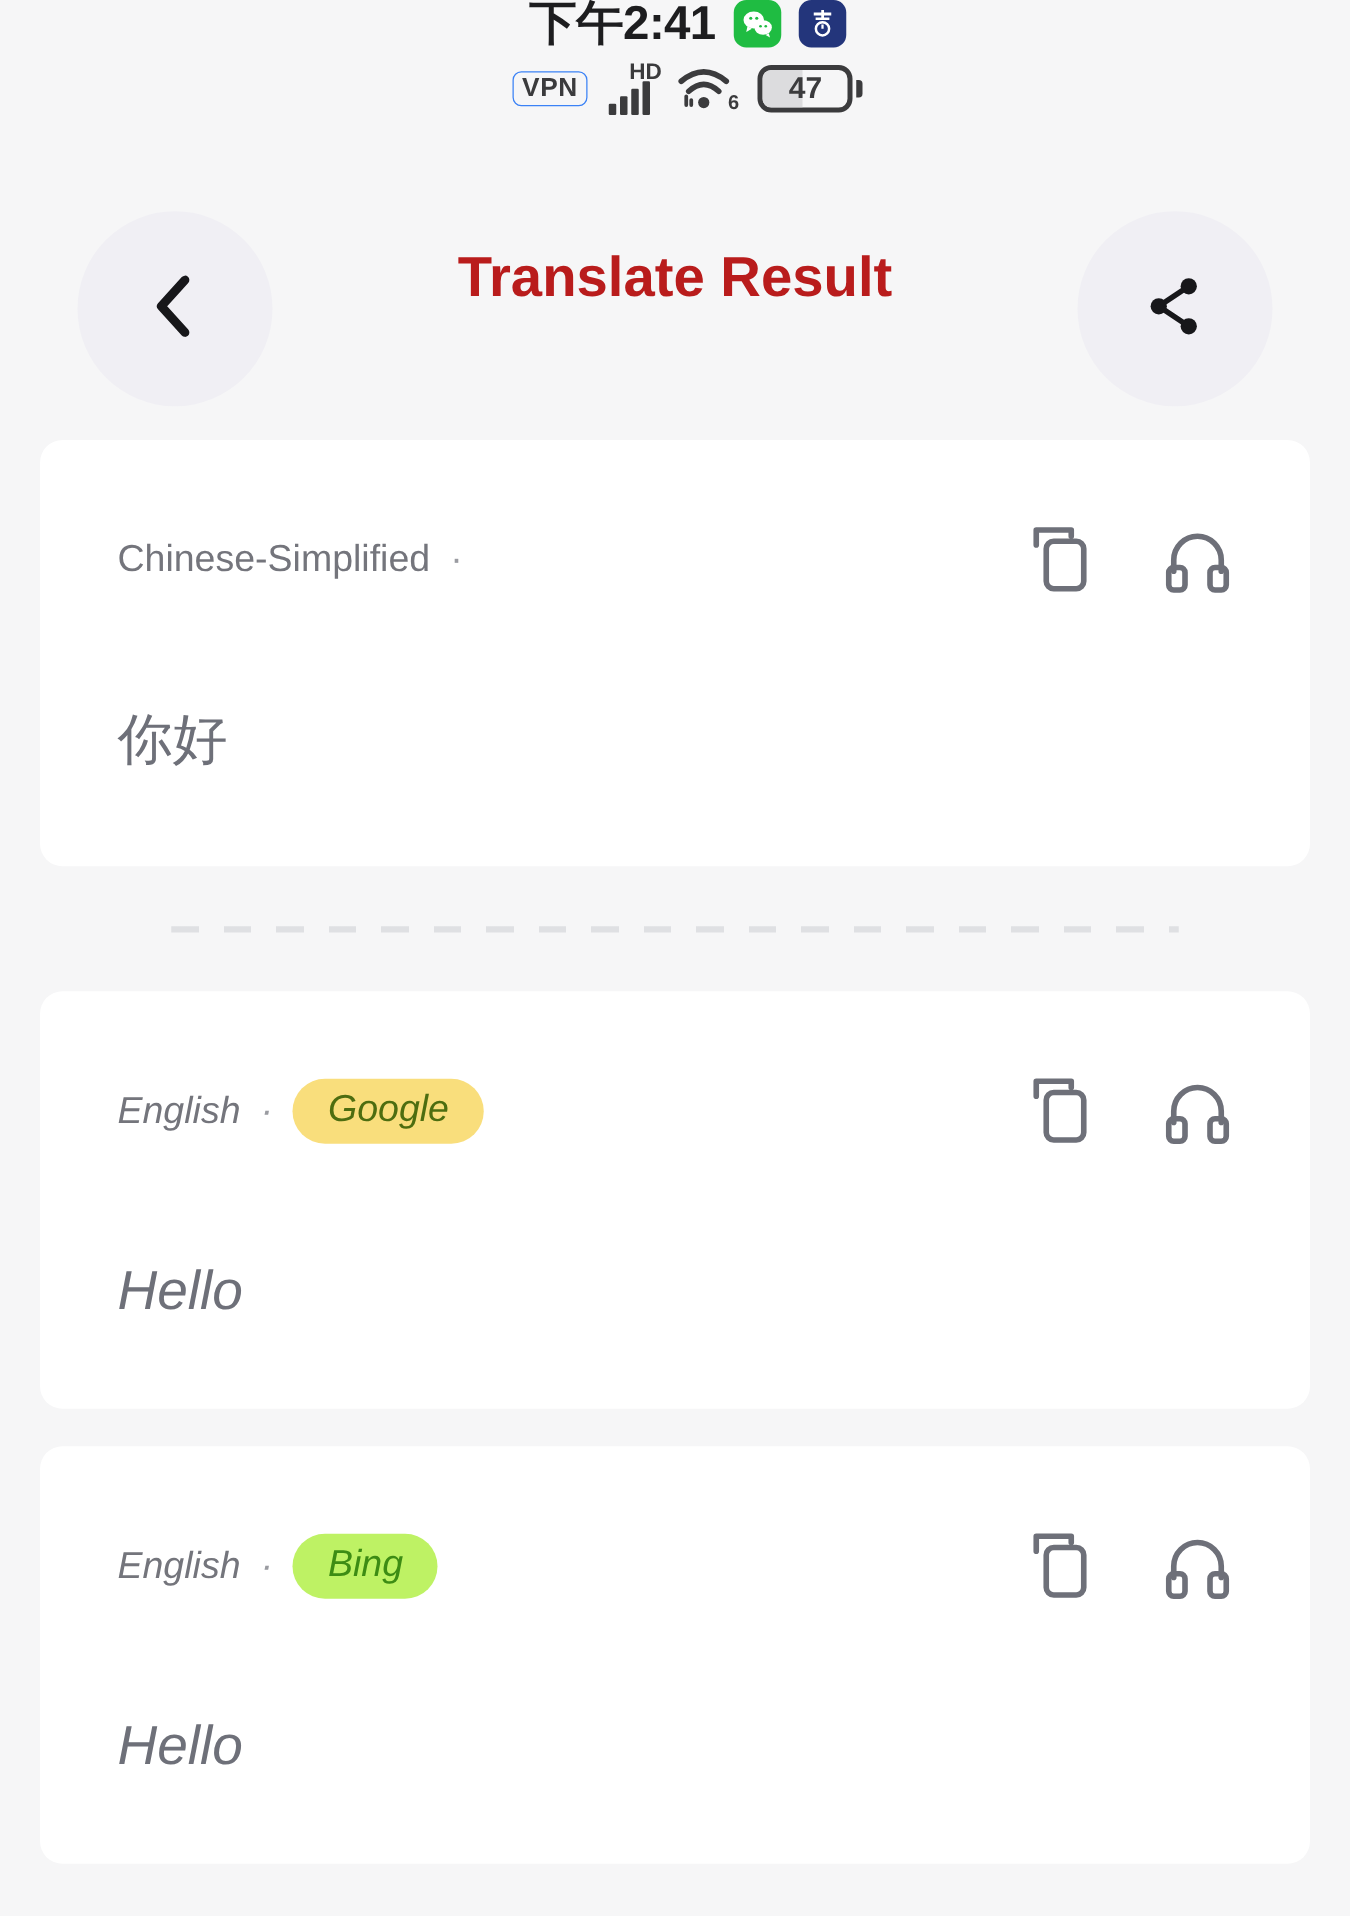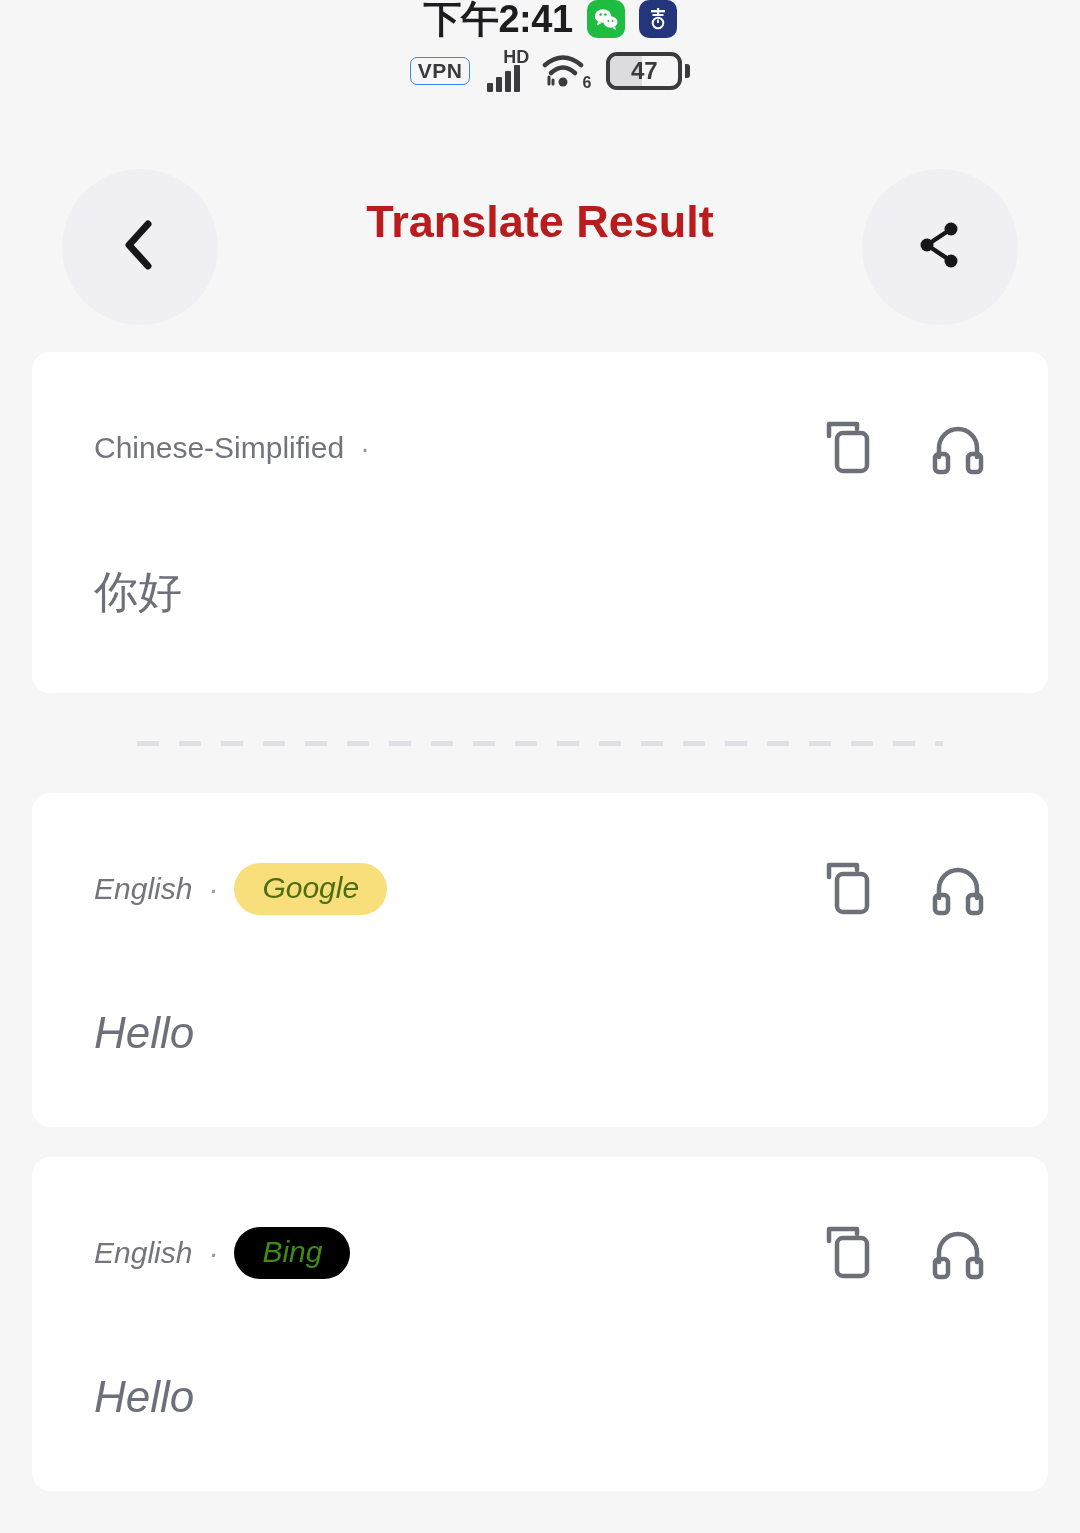--- a/index.html
+++ b/index.html
@@ -213,21 +213,21 @@
     padding: 10px 28px 12px 28px;
     font-size: 30px;
     line-height: 1;
     font-weight: 400;
   }
   .pill.google {
     background: #F9DE7C;
     color: #4D6D10;
   }
   .pill.bing {
-    background: #000000;
+    background: #bef264;
     color: #3D8C14;
   }
   .actions {
     display: flex;
     align-items: center;
     gap: 52px;
   }
   .icon-btn {
     width: 56px;
     height: 56px;

